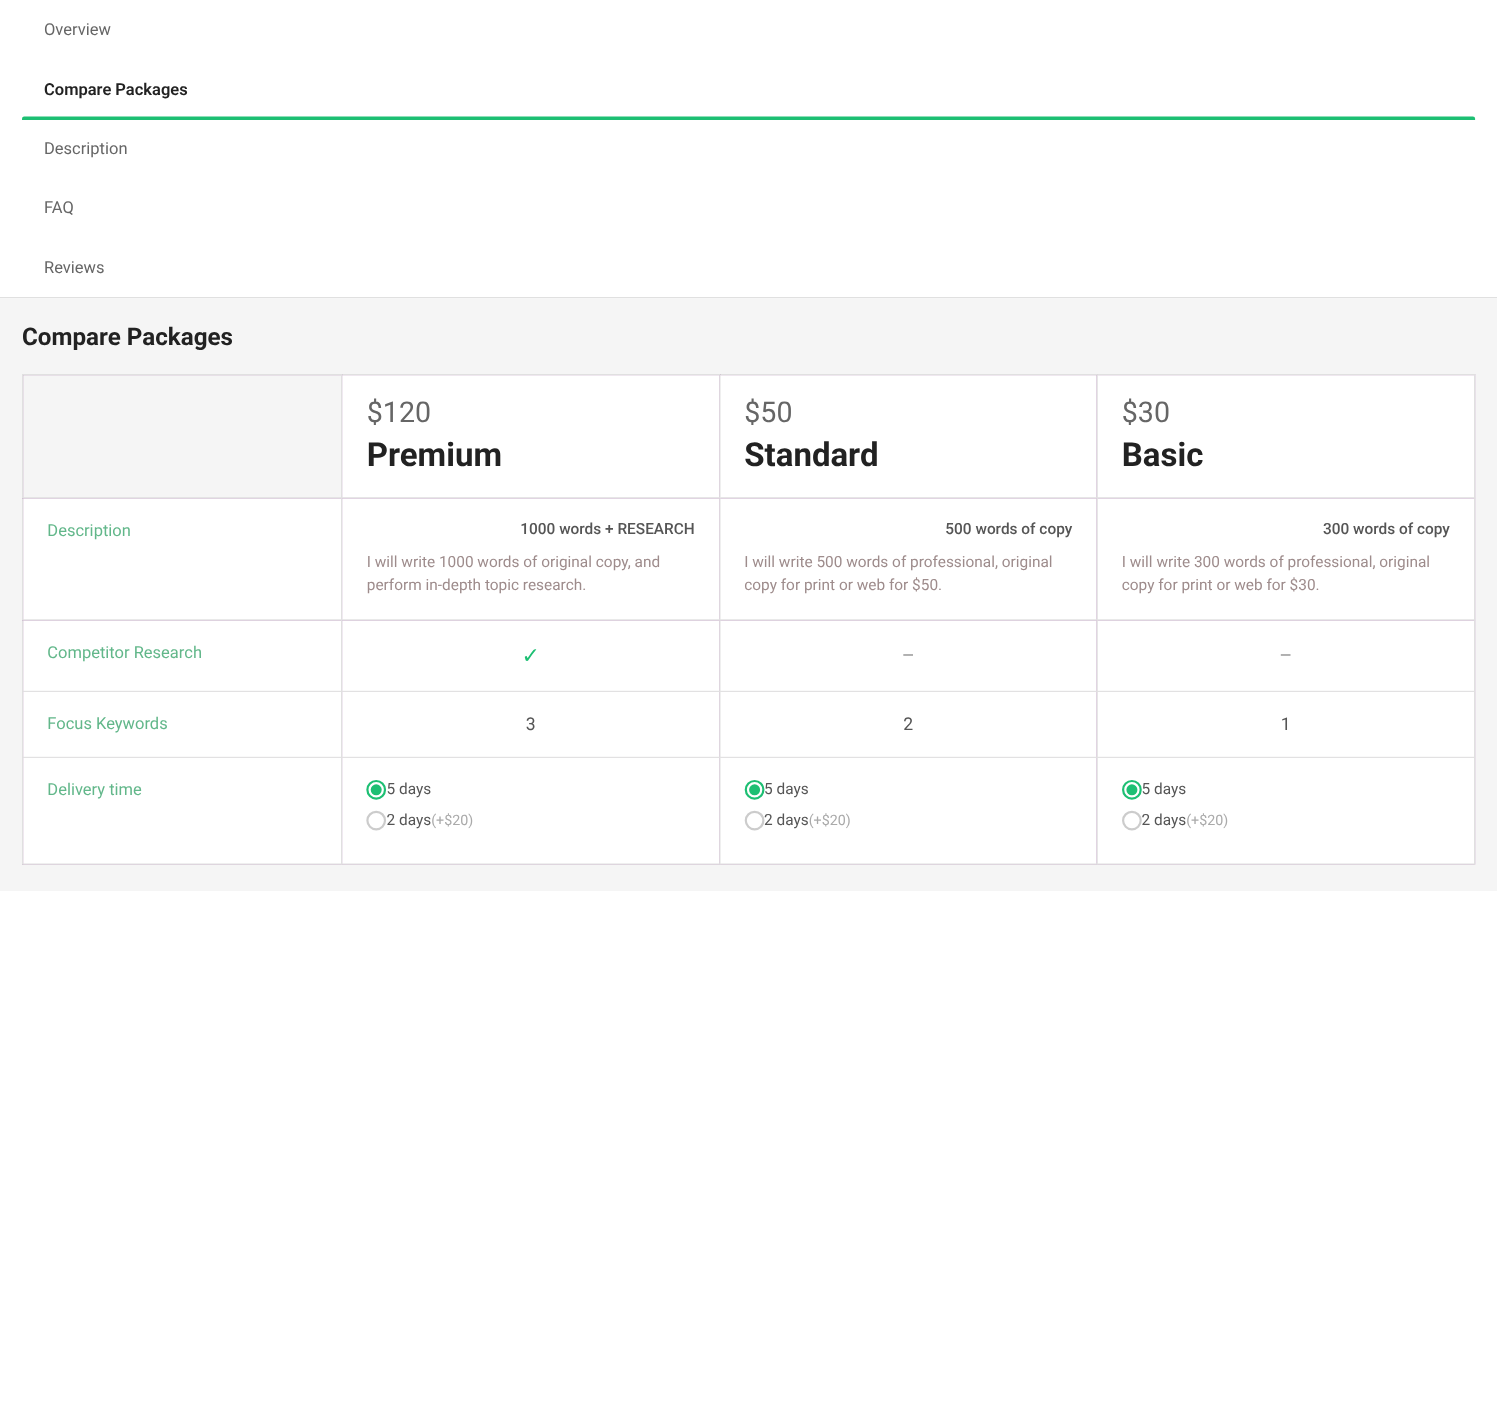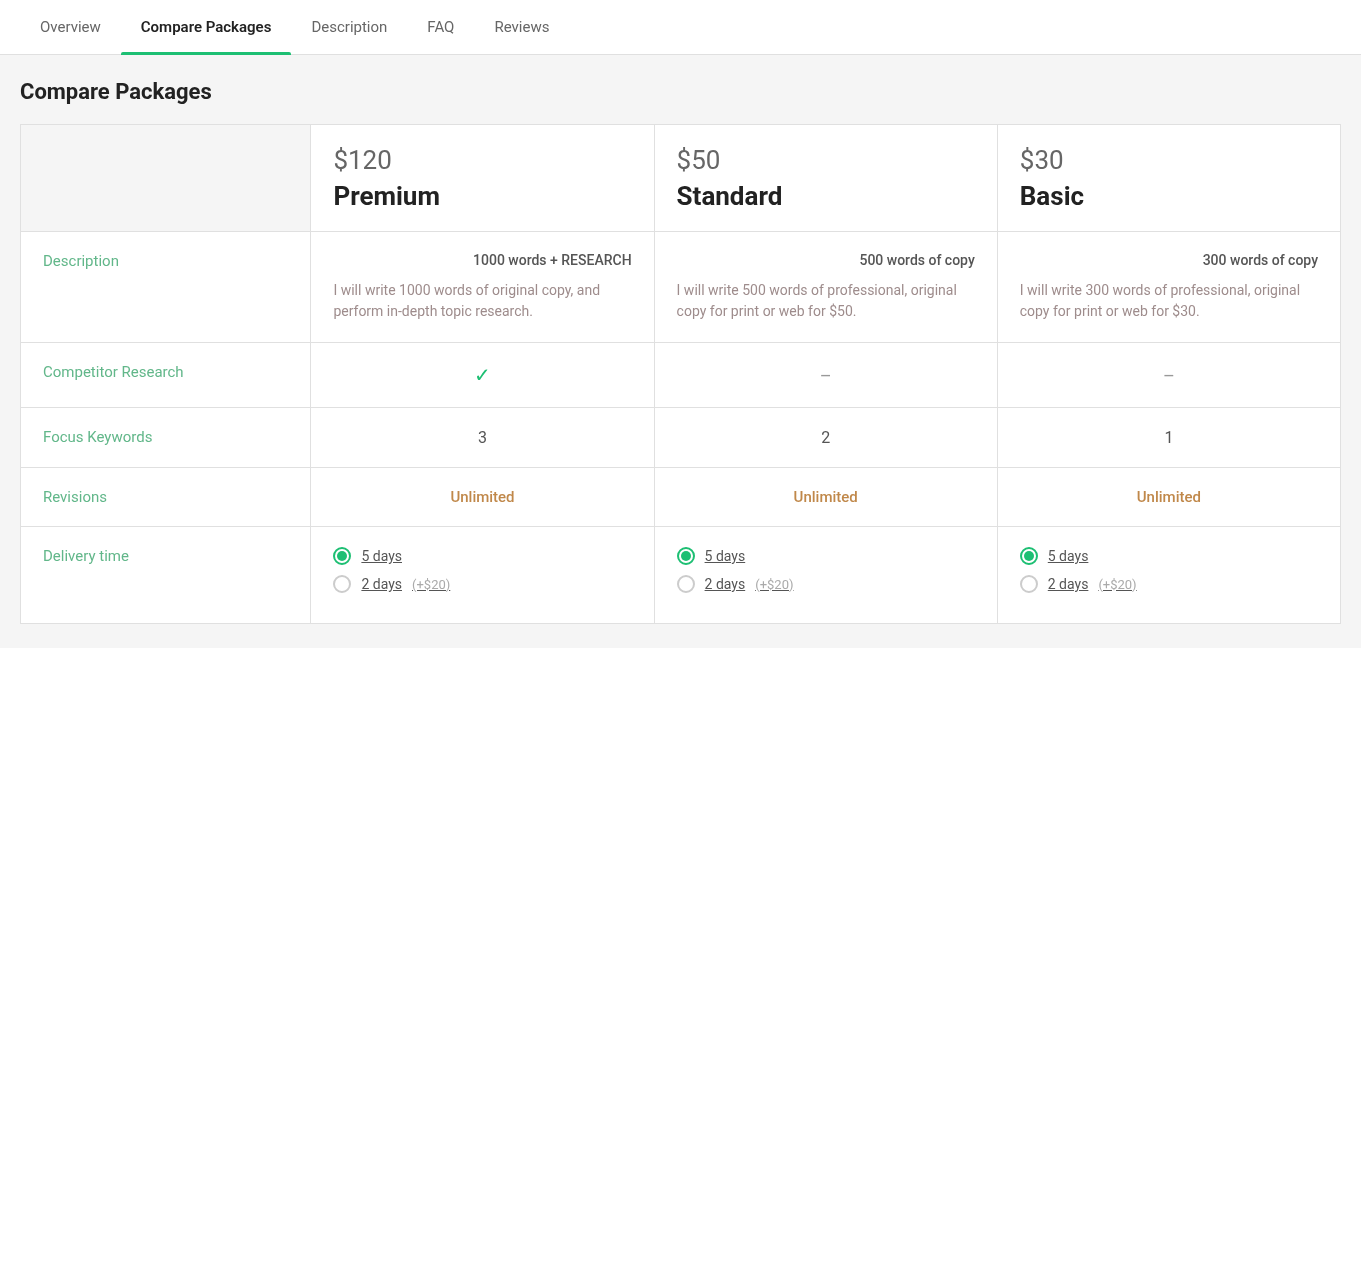--- a/index.html
+++ b/index.html
@@ -9,20 +9,21 @@
       color: #333;
       font-size: 15px;
     }
 
     
     .nav-tabs {
       display: flex;
       border-bottom: 1px solid #e0e0e0;
       padding: 0 20px;
       background: #fff;
+      flex-direction: column;
     }
     .nav-tab {
       padding: 18px 20px;
       font-size: 15px;
       color: #666;
       cursor: pointer;
       position: relative;
       white-space: nowrap;
     }
     .nav-tab.active {
@@ -73,21 +74,21 @@
     .header-row td {
       background: #fff;
       width: 26%;
     }
     .price {
       font-size: 26px;
       color: #666;
       margin-bottom: 6px;
     }
     .plan-name {
-      font-size: 26px;
+      font-size: 30px;
       font-weight: 700;
       color: #222;
     }
 
     
     .feature-label {
       color: #62b78a;
       font-size: 15px;
       font-weight: 400;
       vertical-align: top;
@@ -130,25 +131,23 @@
       vertical-align: middle;
     }
 
     
     .delivery-cell {
       vertical-align: top;
     }
     .delivery-option {
       display: flex;
       align-items: center;
-      gap: 10px;
       margin-bottom: 10px;
       font-size: 14px;
       color: #555;
-      text-decoration: underline;
     }
     .radio-selected {
       width: 18px;
       height: 18px;
       border-radius: 50%;
       border: 2px solid #1dbf73;
       background: #fff;
       display: flex;
       align-items: center;
       justify-content: center;
@@ -245,26 +244,20 @@
       </td>
     </tr>
 
     <tr class="feature-row">
       <td class="feature-label">Focus Keywords</td>
       <td class="feature-number">3</td>
       <td class="feature-number">2</td>
       <td class="feature-number">1</td>
     </tr>
 
-    <tr class="feature-row">
-      <td class="feature-label">Revisions</td>
-      <td class="feature-unlimited">Unlimited</td>
-      <td class="feature-unlimited">Unlimited</td>
-      <td class="feature-unlimited">Unlimited</td>
-    </tr>
 
     <tr class="feature-row">
       <td class="feature-label">Delivery time</td>
 
       <td class="delivery-cell">
         <div class="delivery-option">
           <div class="radio-selected"></div>
           <span>5 days</span>
         </div>
         <div class="delivery-option">

